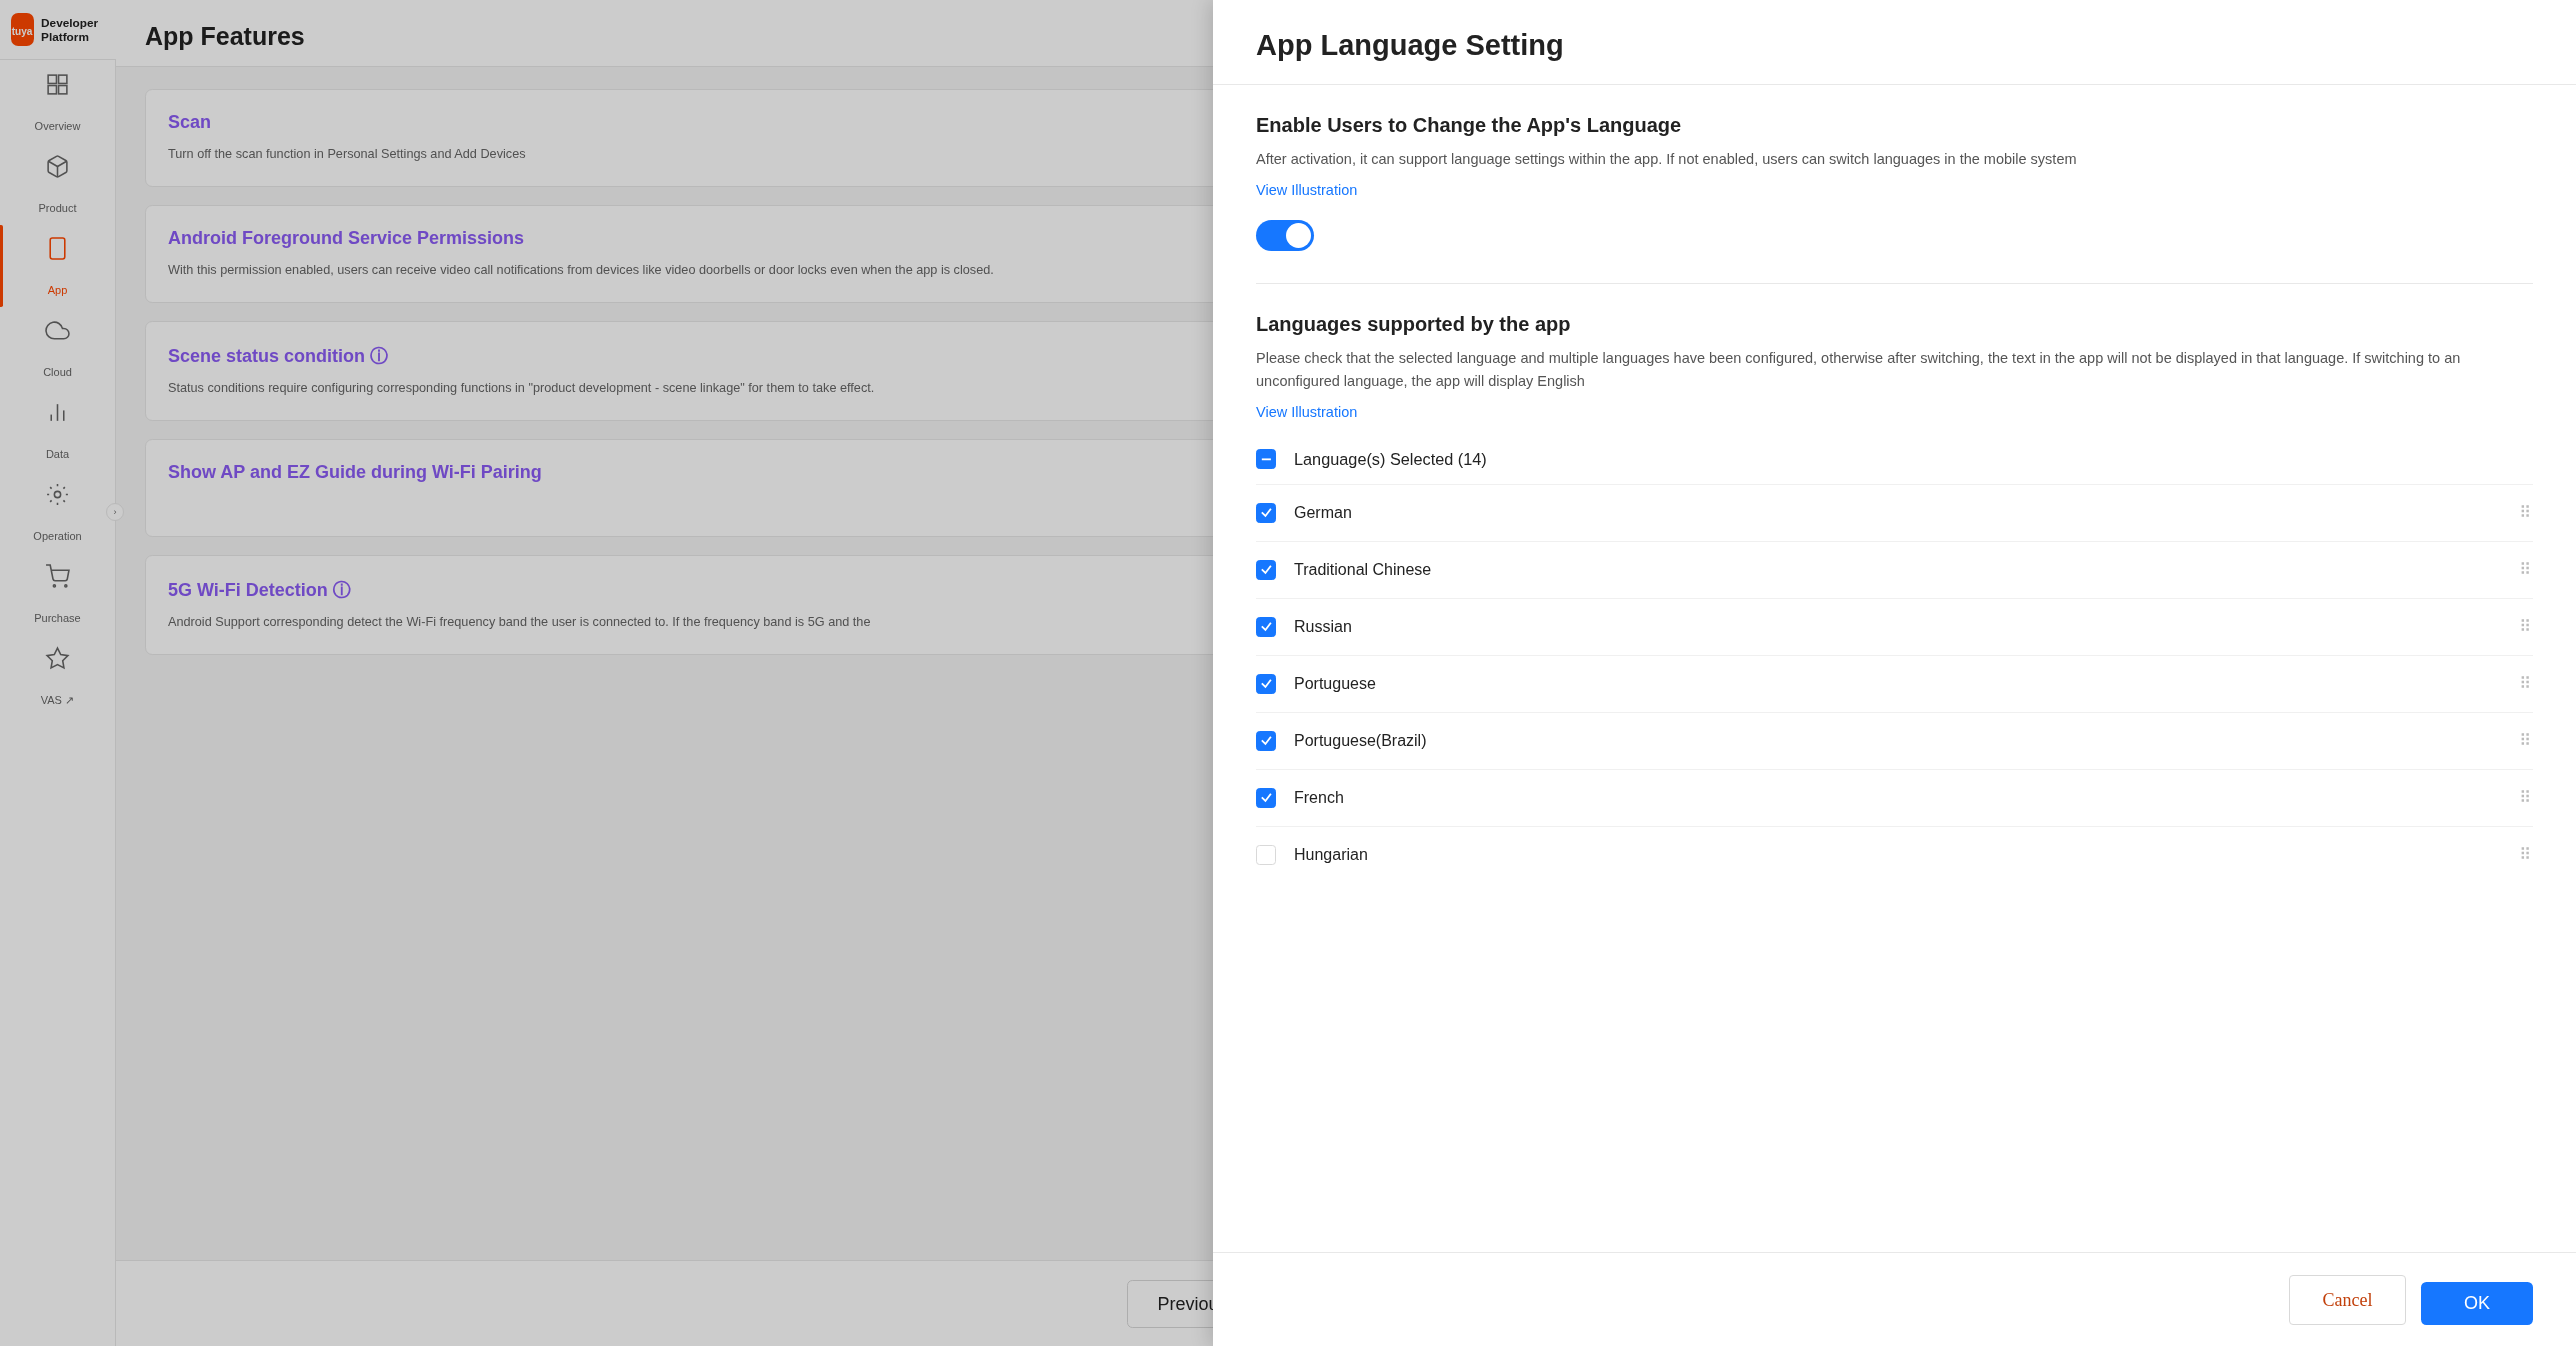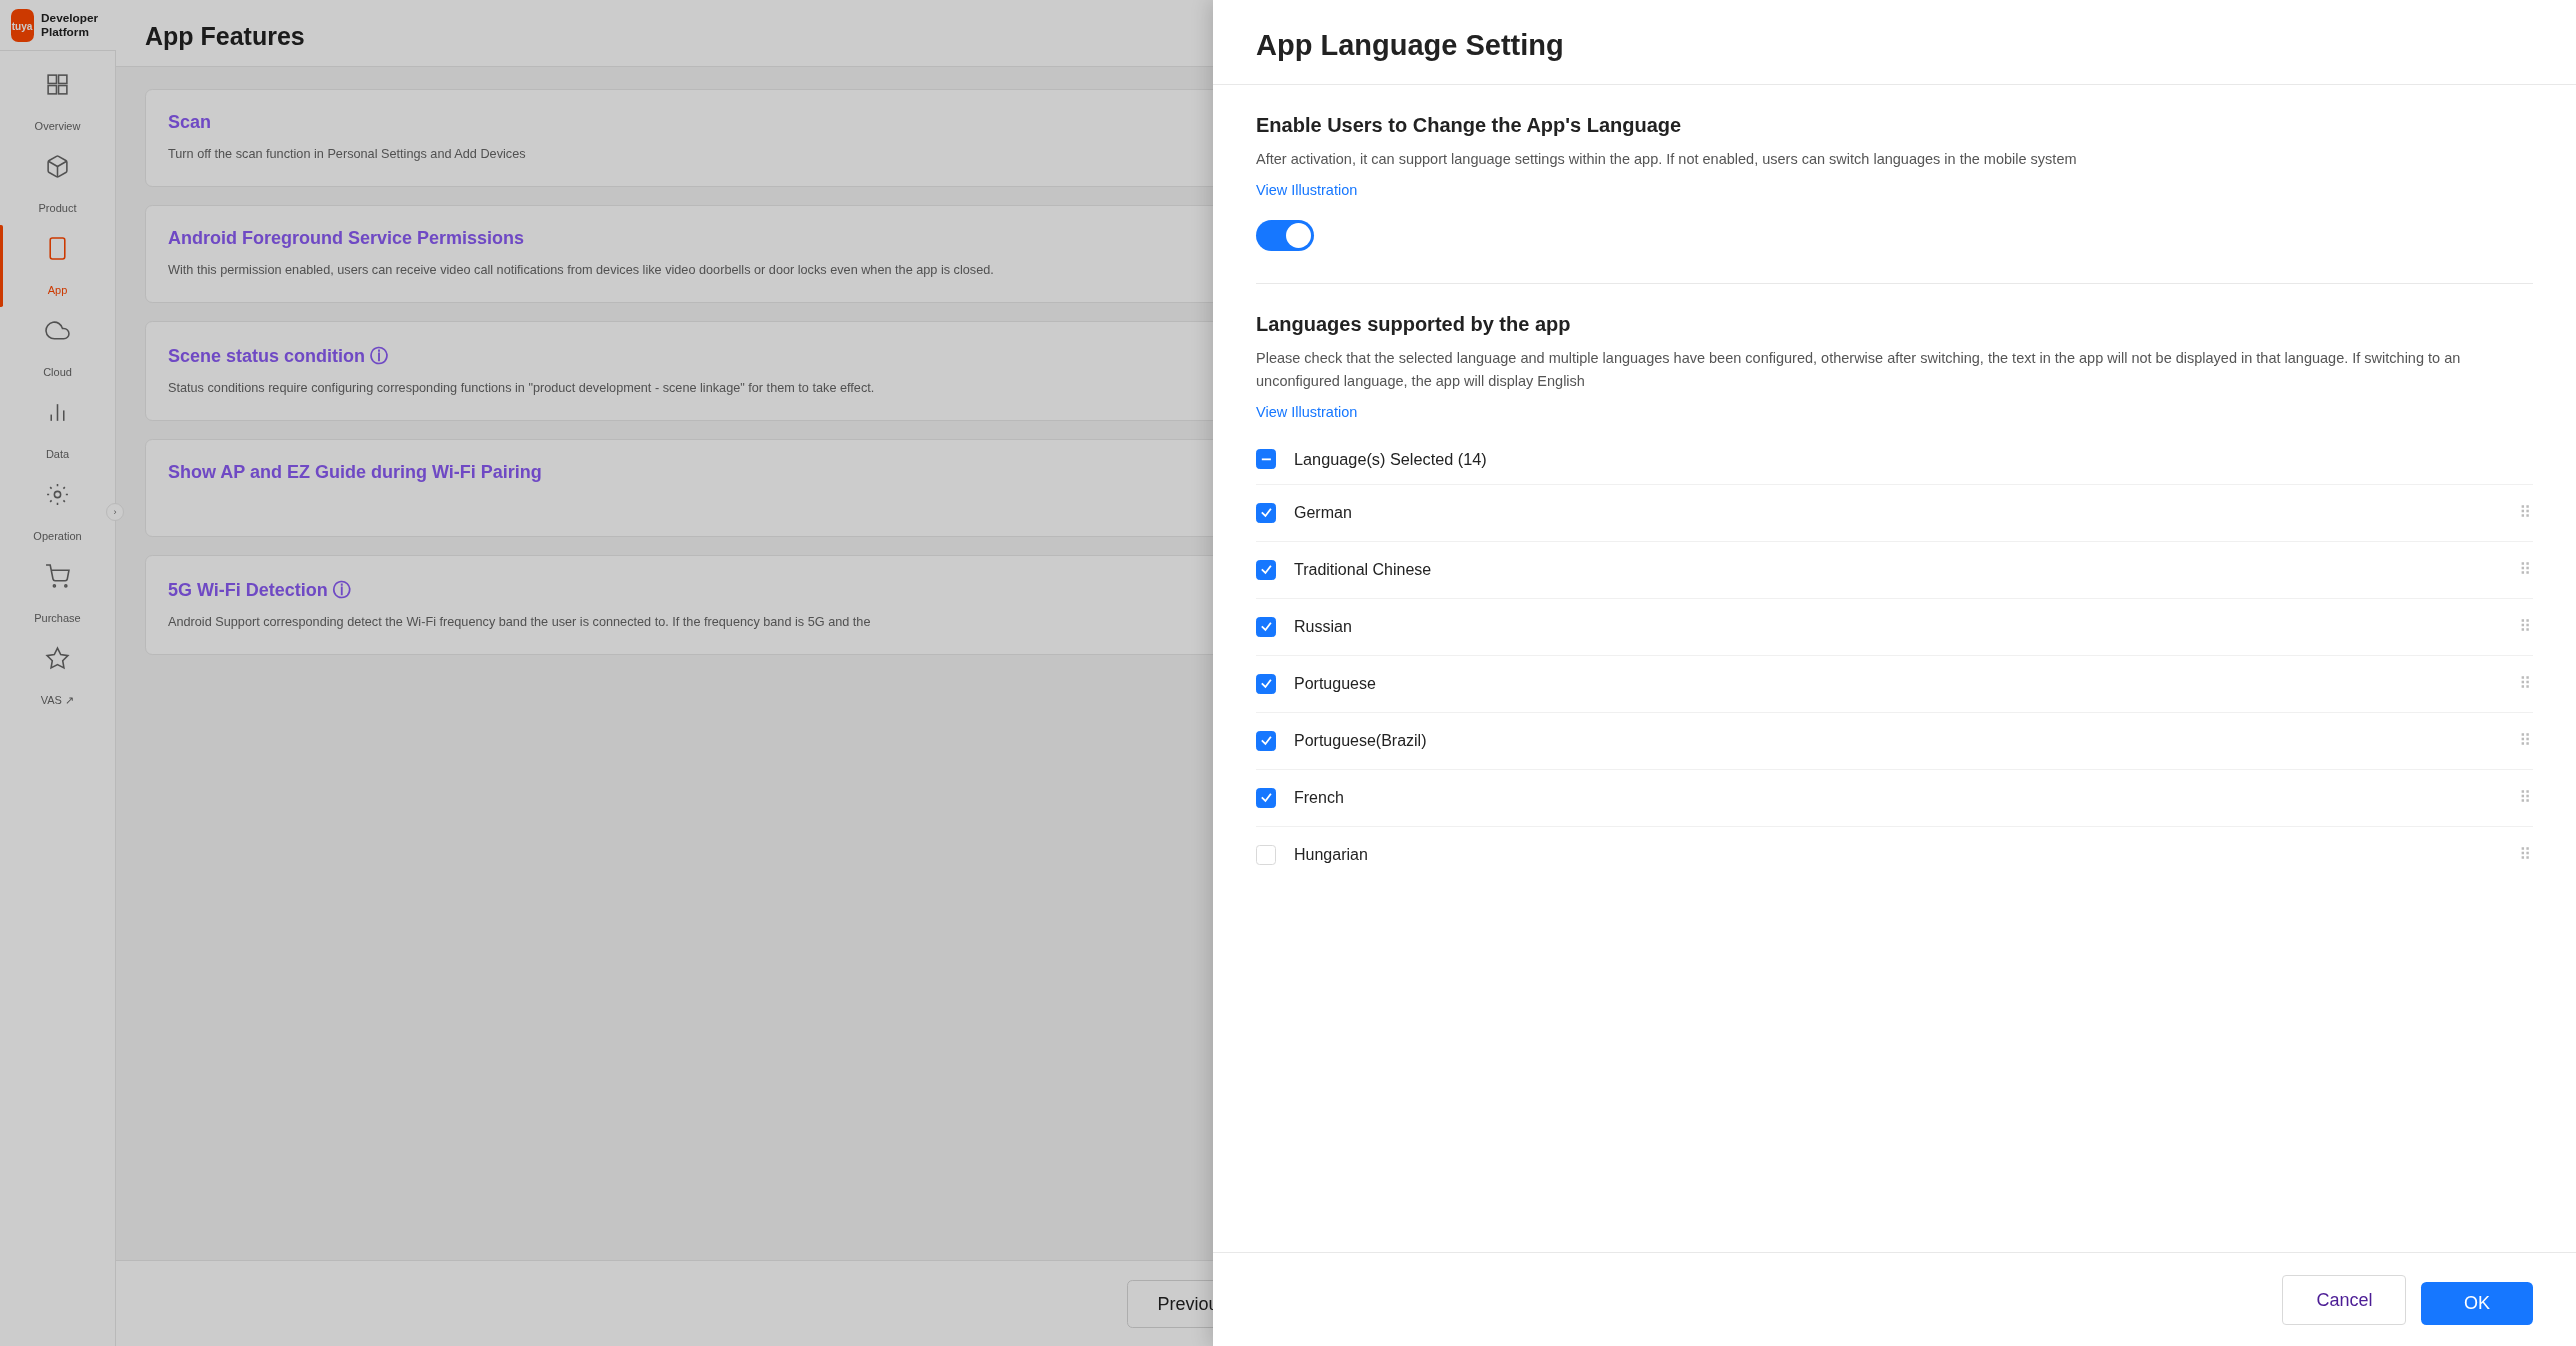--- a/index.html
+++ b/index.html
@@ -16,21 +16,21 @@
       display: flex;
       flex-direction: column;
       align-items: center;
       padding-top: 54px;
       z-index: 1;
     }
     .sidebar-header {
       position: absolute;
       top: 0; left: 0;
       width: 116px;
-      height: 51px;
+      height: 60px;
       display: flex;
       align-items: center;
       padding-left: 11px;
       background: #fff;
       border-bottom: 0.9px solid #e8e8e8;
     }
     .tuya-logo {
       width: 33px; height: 33px;
       background: #ff4800;
       border-radius: 7.2px;
@@ -307,22 +307,23 @@
       justify-content: flex-end;
       gap: 14.5px;
       flex-shrink: 0;
     }
     .modal-btn-cancel {
       padding: 11px 33px;
       border: 0.9px solid #d9d9d9;
       border-radius: 4px;
       background: #fff;
       font-size: 18px;
-      color: #4c1d95;
-      cursor: pointer;
+      color: #c2410c;
+      cursor: pointer;
+      font-family: Liberation Serif, serif;
     }
     .modal-btn-ok {
       padding: 11px 43px;
       border: none;
       border-radius: 5.4px;
       background: #1677ff;
       font-size: 18px;
       color: #fff;
       cursor: pointer;
       margin-top: 7px;

